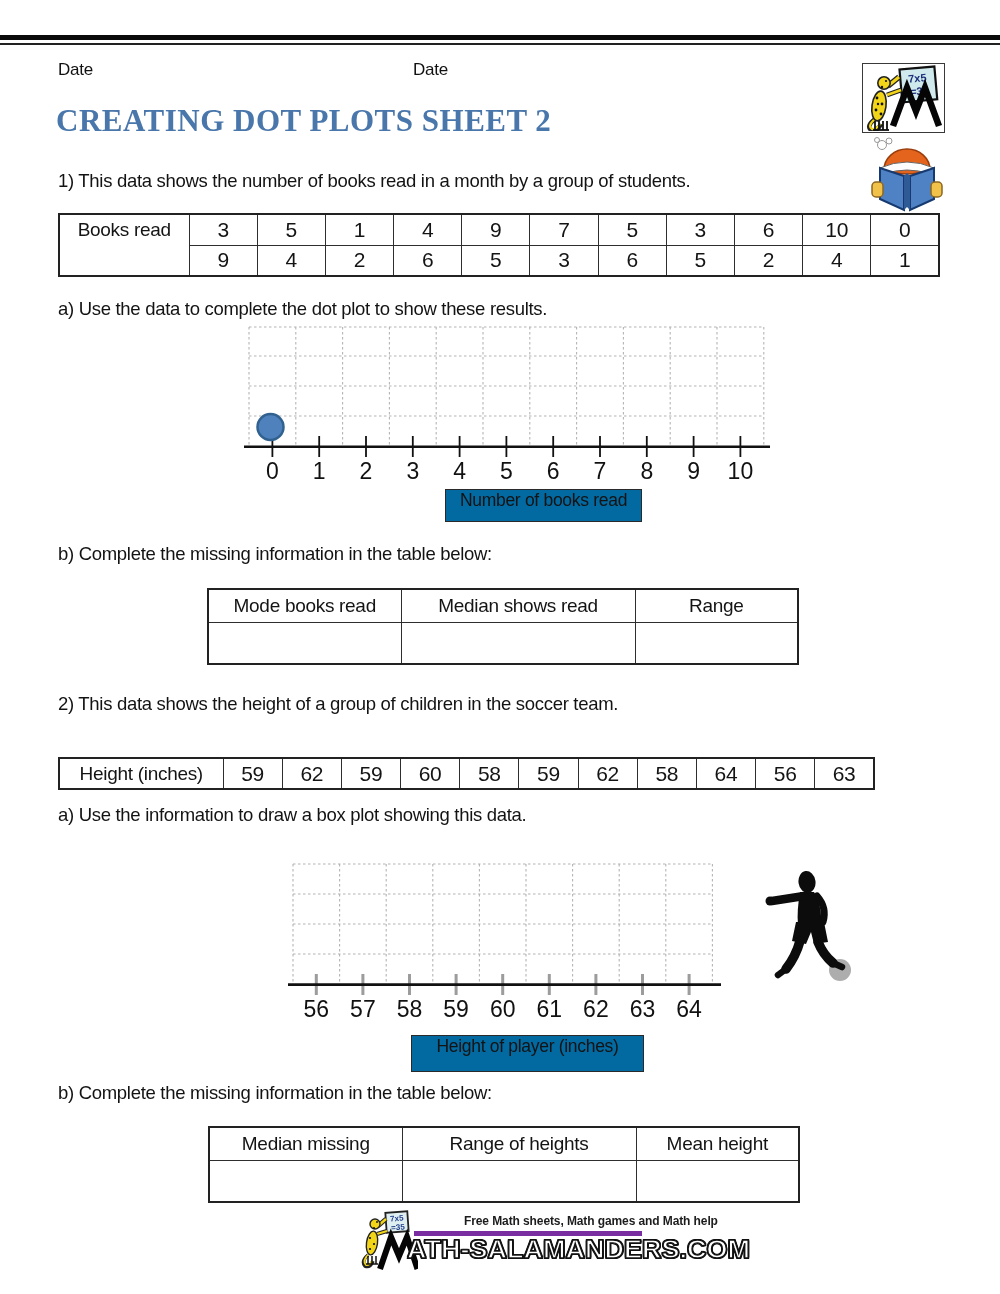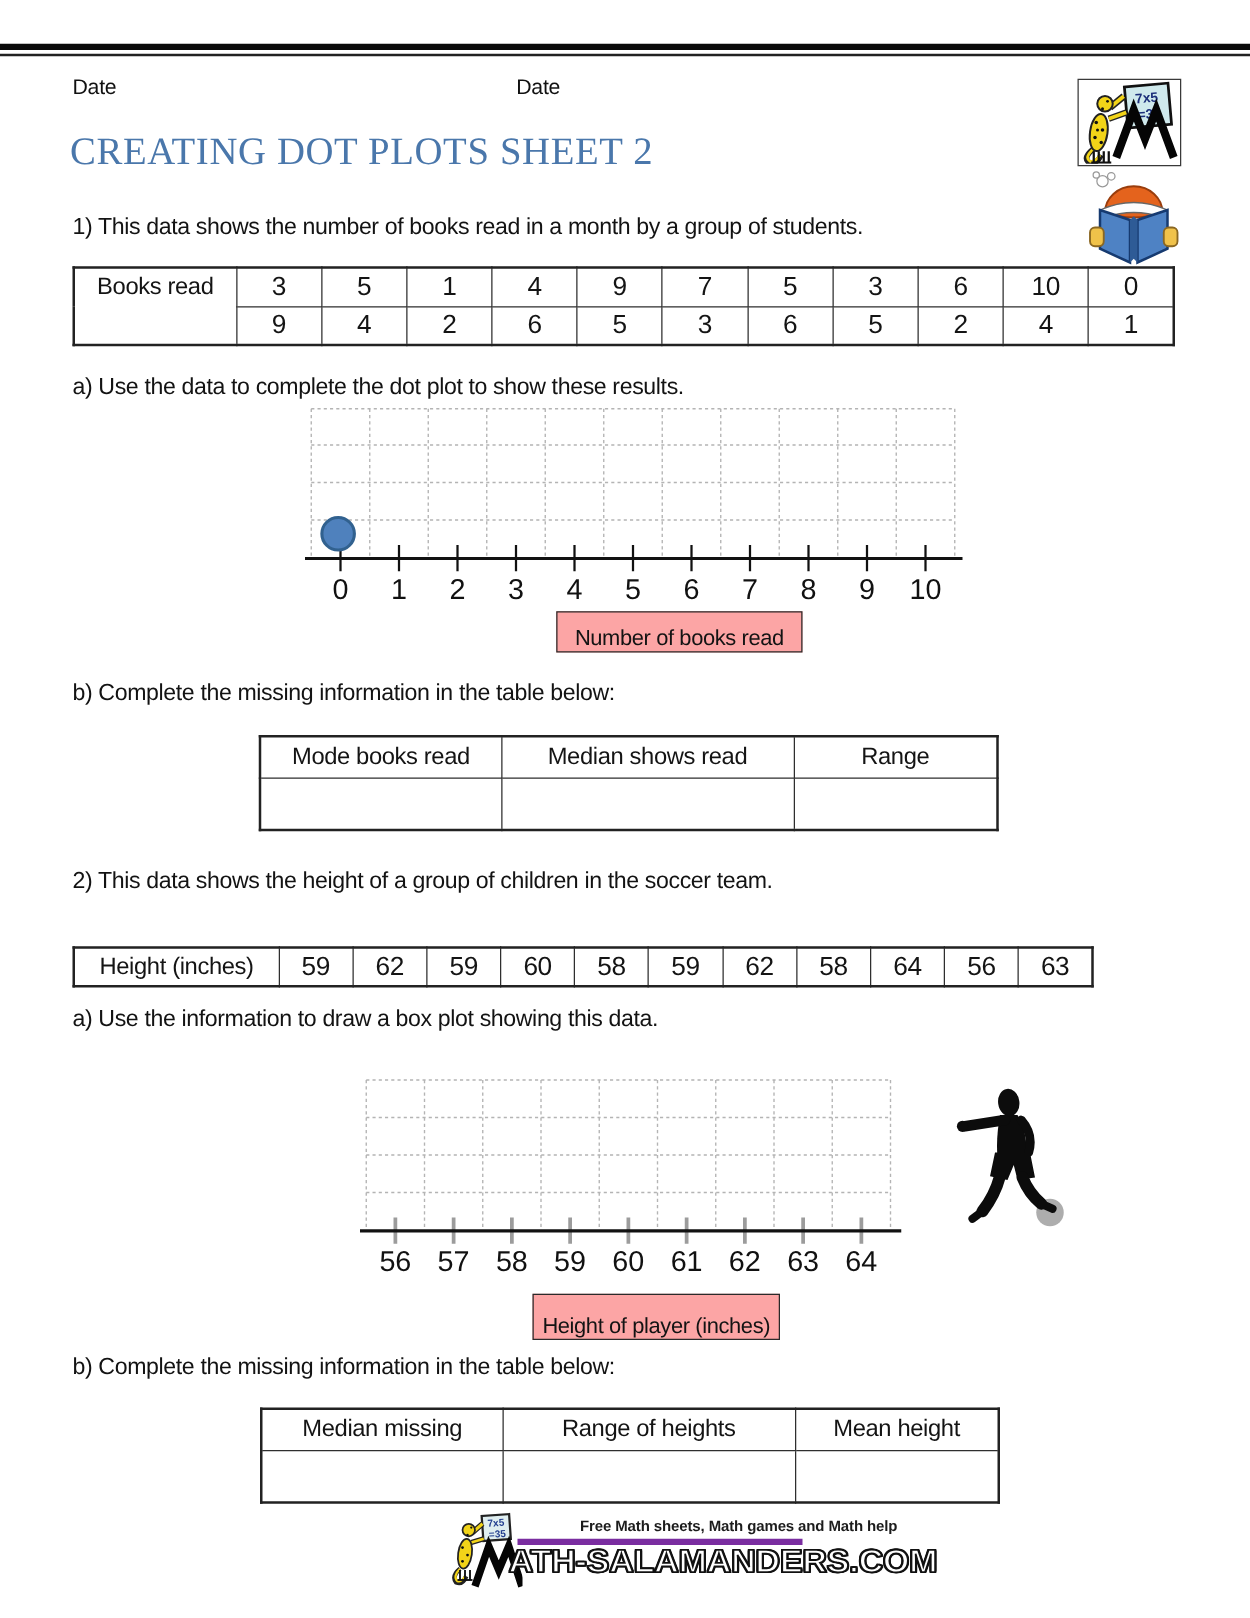--- a/index.html
+++ b/index.html
@@ -5,32 +5,32 @@
   * { margin:0; padding:0; box-sizing:border-box; }
   html,body { background:#ffffff; }
   #page {
     position:relative; width:1000px; height:1294px; background:#ffffff;
     font-family:"Liberation Sans", sans-serif; color:#141414; overflow:hidden;
   }
   .abs { position:absolute; }
   .rule { background:#0a0a0a; }
   .small-label { font-size:17px; letter-spacing:-0.2px; color:#111; }
   .title {
-    font-family:"Liberation Serif", serif; font-size:31px; font-weight:400;
+    font-family:"Liberation Serif", serif; font-size:31px; font-weight:700;
     color:#4a77ab; letter-spacing:0.5px;
   }
   .body-text { font-size:18.5px; letter-spacing:-0.3px; color:#131313; white-space:nowrap; }
   table.data { border-collapse:collapse; table-layout:fixed; position:absolute;padding-left:46px; }
   table.data td { border:1.6px solid #2e2e2e; text-align:center; vertical-align:middle;
                   font-size:21px; letter-spacing:-0.3px; padding:0; overflow:hidden; }
   table.data td.lbl { font-size:19px; }
   table.data { border:2px solid #222; }
   .axis-label-box {
-    border:1.7px solid #2a2a2a; display:flex; align-items:flex-end; justify-content:center;
-    font-size:17.5px; letter-spacing:-0.3px; color:#131313; background:#fca5a5;
+    border:1.7px solid #2a2a2a; display:flex; align-items:flex-start; justify-content:center;
+    font-size:17.5px; letter-spacing:-0.3px; color:#131313; background:#0369a1;
   }
   .stats td { height:42px; }
   .stats .hdr td { height:33px; font-size:19px; }
   .logo-box { border:1.6px solid #3a3a3a; background:#fff; }
   .tagline { font-size:12px; font-weight:bold; color:#1c1c1c; letter-spacing:-0.1px; white-space:nowrap;padding-left:48px; }
   .purple-bar { background:#7a2da0; }
   .domain-text {
     font-size:27px; font-weight:bold; color:#ffffff; letter-spacing:0px; white-space:nowrap;
     -webkit-text-stroke:1.4px #111;
     text-shadow:-1px -1px 0 #111, 1px -1px 0 #111, -1px 1px 0 #111, 1px 1px 0 #111,
@@ -233,21 +233,21 @@
       <circle cx="10" cy="31" r="4.5" stroke="none"></circle>
       <path d="M57 26 C64 34 66 42 63 52" fill="none" stroke-width="7"></path>
       <path d="M36 52 L64 52 L68 72 L54 74 L51 62 L46 74 L32 71 Z" stroke="none"></path>
       <path d="M40 71 C37 82 33 90 26 99" fill="none" stroke-width="9.5"></path>
       <path d="M26 99 L18 105" fill="none" stroke-width="6.5"></path>
       <path d="M58 72 C62 82 67 88 73 93" fill="none" stroke-width="9.5"></path>
       <path d="M73 93 L82 97" fill="none" stroke-width="6.5"></path>
     </g>
   </svg>
 
-  <div class="abs axis-label-box" style="left:426px;top:1035px;width:198px;height:37px">
+  <div class="abs axis-label-box" style="left:411px;top:1035px;width:233px;height:37px">
     <span>Height of player (inches)</span>
   </div>
 
   <div class="abs body-text" style="left:58px;top:1082px">b) Complete the missing information in the table below:</div>
 
   <table class="data stats" style="left:208px;top:1126px;width:590px">
     <colgroup>
         <col style="width:193px">
         <col style="width:234px">
         <col style="width:163px">

